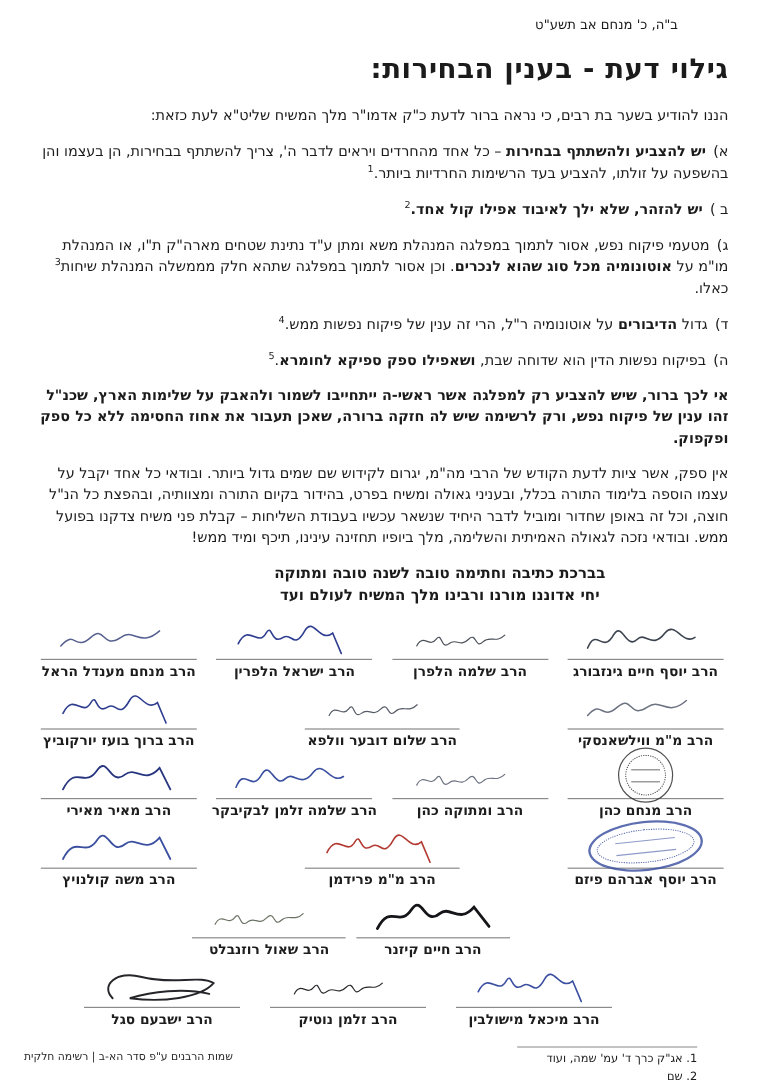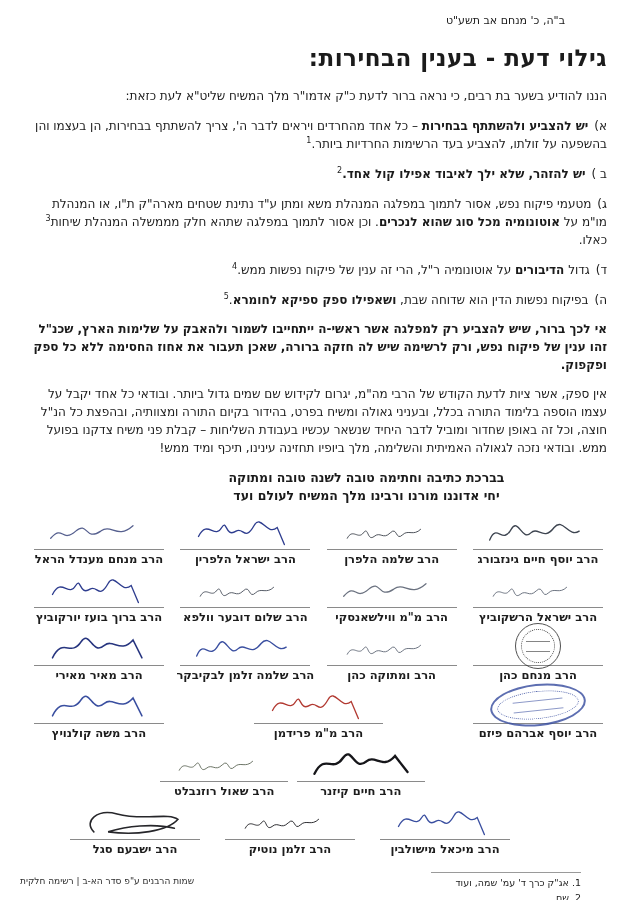--- a/index.html
+++ b/index.html
@@ -100,29 +100,20 @@
             </svg>
           </div>
           <div class="sig-line"></div>
           <div class="sig-name">הרב מנחם מענדל הראל</div>
         </div>
       </div>
       <div class="sig-row row-4">
         <div class="sig-cell">
           <div class="sig-art">
             <svg viewBox="0 0 120 38" class="scribble">
-              <path d="M10,26 c6,-12 12,2 18,-6 c6,-8 4,10 12,4 c7,-6 10,4 18,-4 c8,-8 6,10 14,2 c6,-6 12,2 20,-6" fill="none" stroke="#6b7280" stroke-width="1.1" stroke-linecap="round"></path>
-            </svg>
-          </div>
-          <div class="sig-line"></div>
-          <div class="sig-name">הרב ישראל הרשקוביץ</div>
-        </div>
-        <div class="sig-cell">
-          <div class="sig-art">
-            <svg viewBox="0 0 120 38" class="scribble">
               <path d="M6,26 C20,10 18,32 34,18 C48,6 44,30 62,18 C74,9 80,28 98,12" fill="none" stroke="#6b7280" stroke-width="1.4" stroke-linecap="round"></path>
             </svg>
           </div>
           <div class="sig-line"></div>
           <div class="sig-name">הרב מ"מ ווילשאנסקי</div>
         </div>
         <div class="sig-cell">
           <div class="sig-art">
             <svg viewBox="0 0 120 38" class="scribble">
               <path d="M10,26 c6,-12 12,2 18,-6 c6,-8 4,10 12,4 c7,-6 10,4 18,-4 c8,-8 6,10 14,2 c6,-6 12,2 20,-6" fill="none" stroke="#555b66" stroke-width="1.1" stroke-linecap="round"></path>

